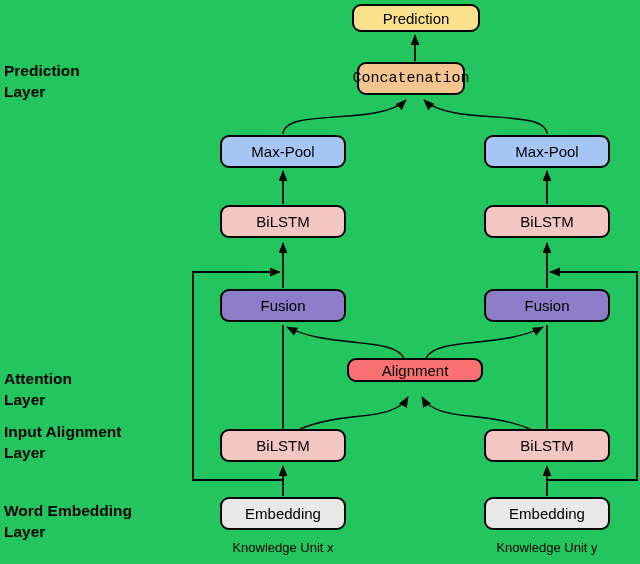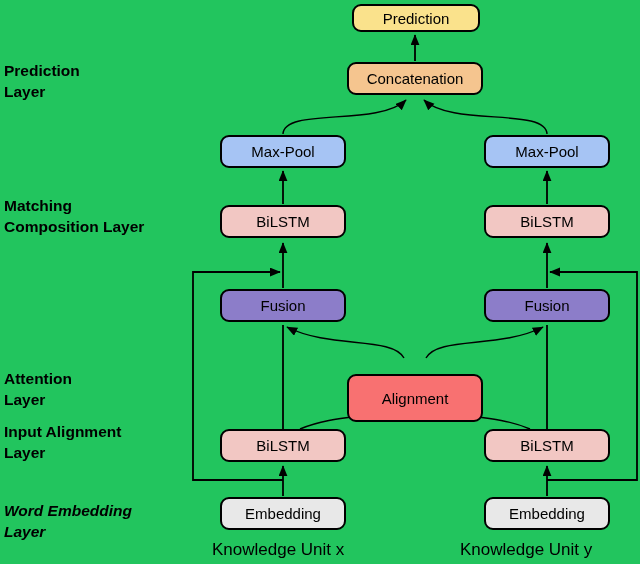--- a/index.html
+++ b/index.html
@@ -15,21 +15,21 @@
     position:absolute;box-sizing:border-box;
     border:2.2px solid var(--border,#000);border-radius:9px;
     display:flex;align-items:center;justify-content:center;
     font-size:15px;line-height:15px;color:#000;
   }
   .layer-label{
     position:absolute;left:4px;font-size:15.5px;font-weight:bold;
     line-height:21px;white-space:pre-line;color:#000;
   }
   .unit-label{
-    position:absolute;width:142px;text-align:left;font-size:17px;color:#000;
+    position:absolute;width:142px;text-align:center;font-size:13px;color:#000;
   }
 </style>
 </head>
 <body>
 
 <div class="canvas">
 
   <svg class="edges" viewBox="0 0 640 564">
     <defs>
       <marker id="ah" markerWidth="12" markerHeight="10" refX="10.2" refY="4.5" orient="auto" markerUnits="userSpaceOnUse">
@@ -57,46 +57,44 @@
 
     <path class="edge curve" d="M300,429 C344,410 393,423 408,397" marker-end="url(#ah)"></path>
     <path class="edge curve" d="M530,429 C486,410 437,423 422,397" marker-end="url(#ah)"></path>
 
     <path class="edge straight" d="M283,480 L193,480 L193,272 L280,272" marker-end="url(#ah)"></path>
     <path class="edge straight" d="M547,480 L637,480 L637,272 L550,272" marker-end="url(#ah)"></path>
   </svg>
 
   <div class="node" style="left: 352px; top: 4px; width: 128px; height: 28px; background: rgb(250, 226, 140);">Prediction</div>
 
-  <div class="node" style="left: 347px; top: 62px; width: 136px; height: 33px; background: rgb(245, 197, 143);">Concatenation</div>
+  <div class="node" style="left: 357px; top: 62px; width: 108px; height: 33px; background: rgb(245, 197, 143); font-family: Liberation Mono, monospace;">Concatenation</div>
 
   <div class="node" style="left: 220px; top: 135px; width: 126px; height: 33px; background: rgb(166, 196, 244);">Max-Pool</div>
   <div class="node" style="left: 484px; top: 135px; width: 126px; height: 33px; background: rgb(166, 196, 244);">Max-Pool</div>
 
   <div class="node" style="left: 220px; top: 205px; width: 126px; height: 33px; background: rgb(242, 199, 195);">BiLSTM</div>
   <div class="node" style="left: 484px; top: 205px; width: 126px; height: 33px; background: rgb(242, 199, 195);">BiLSTM</div>
 
   <div class="node" style="left: 220px; top: 289px; width: 126px; height: 33px; background: rgb(140, 125, 201);">Fusion</div>
   <div class="node" style="left: 484px; top: 289px; width: 126px; height: 33px; background: rgb(140, 125, 201);">Fusion</div>
 
-  <div class="node" style="left: 347px; top: 358px; width: 136px; height: 48px; background: rgb(248, 113, 113); margin-top: 16px;">Alignment</div>
+  <div class="node" style="left: 347px; top: 358px; width: 136px; height: 24px; background: rgb(248, 113, 113);">Alignment</div>
 
   <div class="node" style="left: 220px; top: 429px; width: 126px; height: 33px; background: rgb(242, 199, 195);">BiLSTM</div>
   <div class="node" style="left: 484px; top: 429px; width: 126px; height: 33px; background: rgb(242, 199, 195);">BiLSTM</div>
 
   <div class="node" style="left: 220px; top: 497px; width: 126px; height: 33px; background: rgb(232, 232, 232);">Embedding</div>
   <div class="node" style="left: 484px; top: 497px; width: 126px; height: 33px; background: rgb(232, 232, 232);">Embedding</div>
 
   <div class="layer-label" style="top:60px;">Prediction
 Layer</div>
-  <div class="layer-label" style="top:195px;">Matching
-Composition Layer</div>
   <div class="layer-label" style="top:368px;">Attention
 Layer</div>
   <div class="layer-label" style="top:421px;">Input Alignment
 Layer</div>
-  <div class="layer-label" style="top:500px;font-style:italic;">Word Embedding
+  <div class="layer-label" style="top:500px;">Word Embedding
 Layer</div>
 
   <div class="unit-label" style="left:212px;top:540px;">Knowledge Unit x</div>
-  <div class="unit-label" style="left:460px;top:540px;">Knowledge Unit y</div>
+  <div class="unit-label" style="left:476px;top:540px;">Knowledge Unit y</div>
 
 </div>
 
 </body></html>

